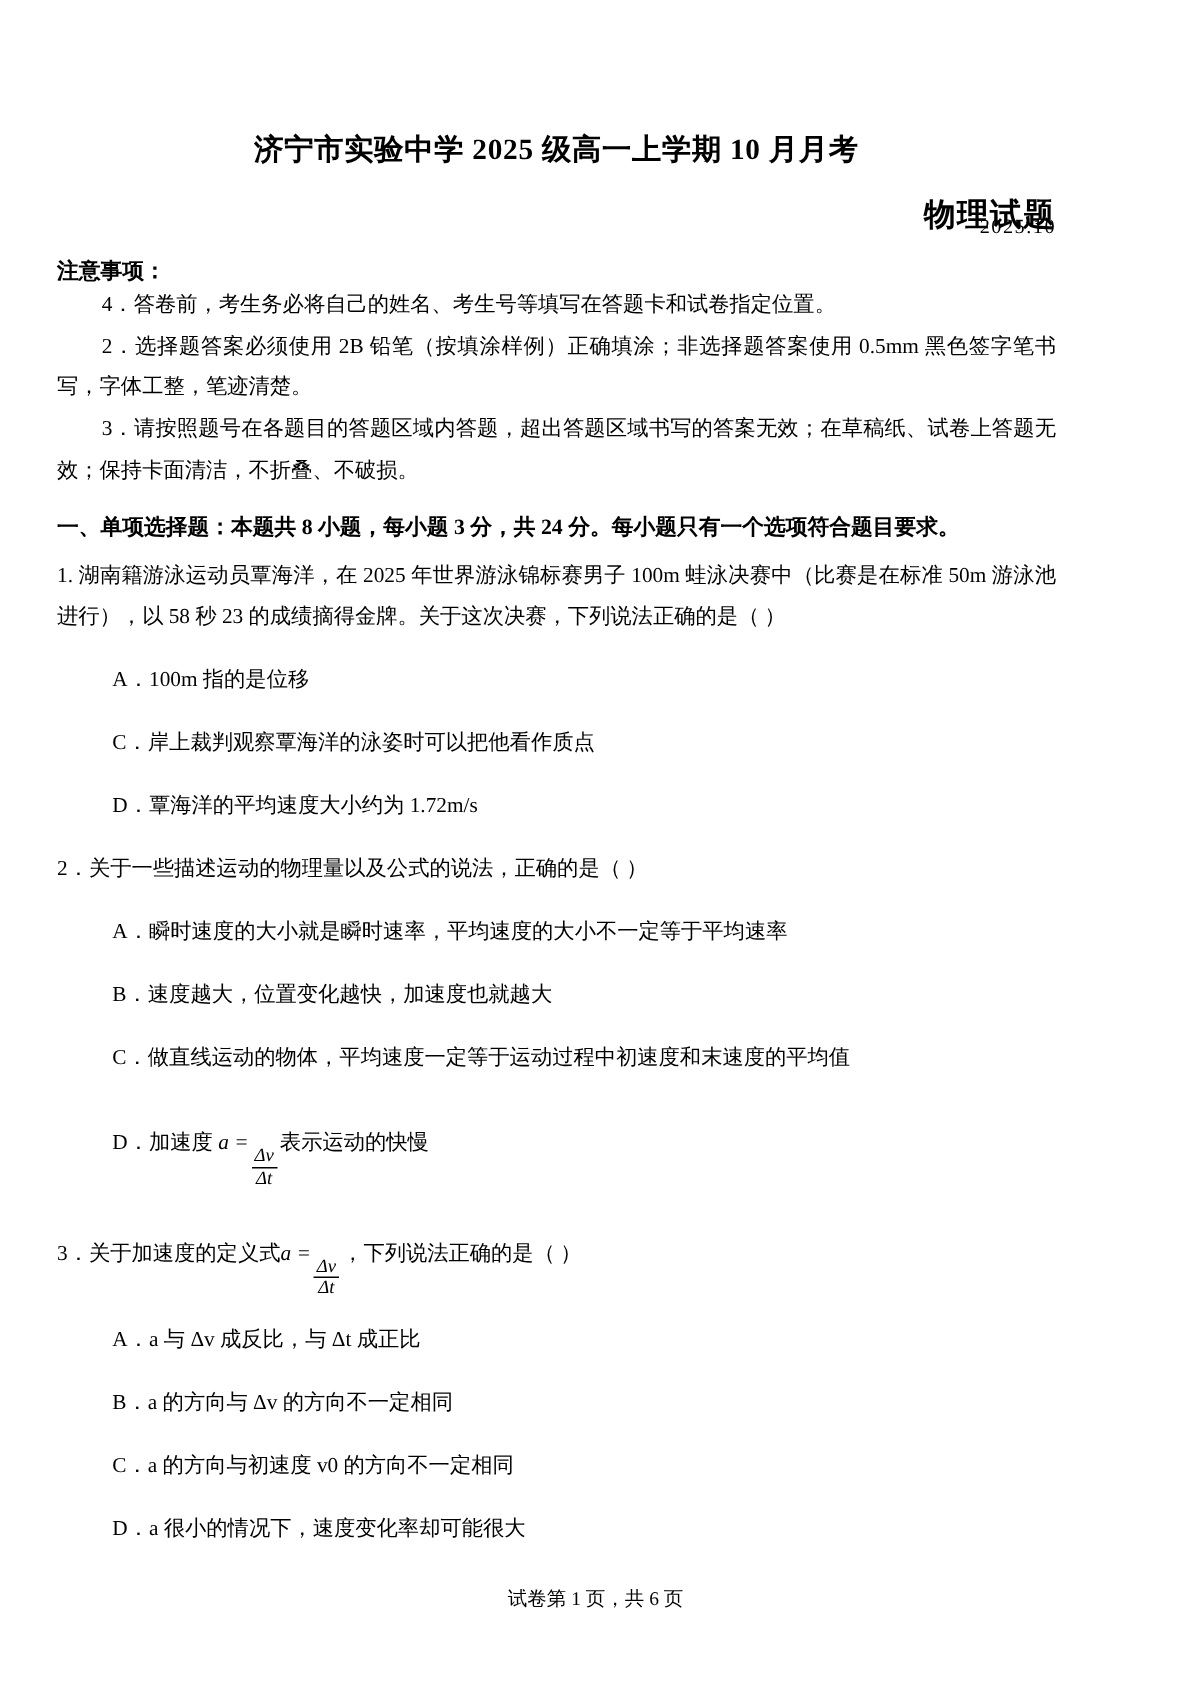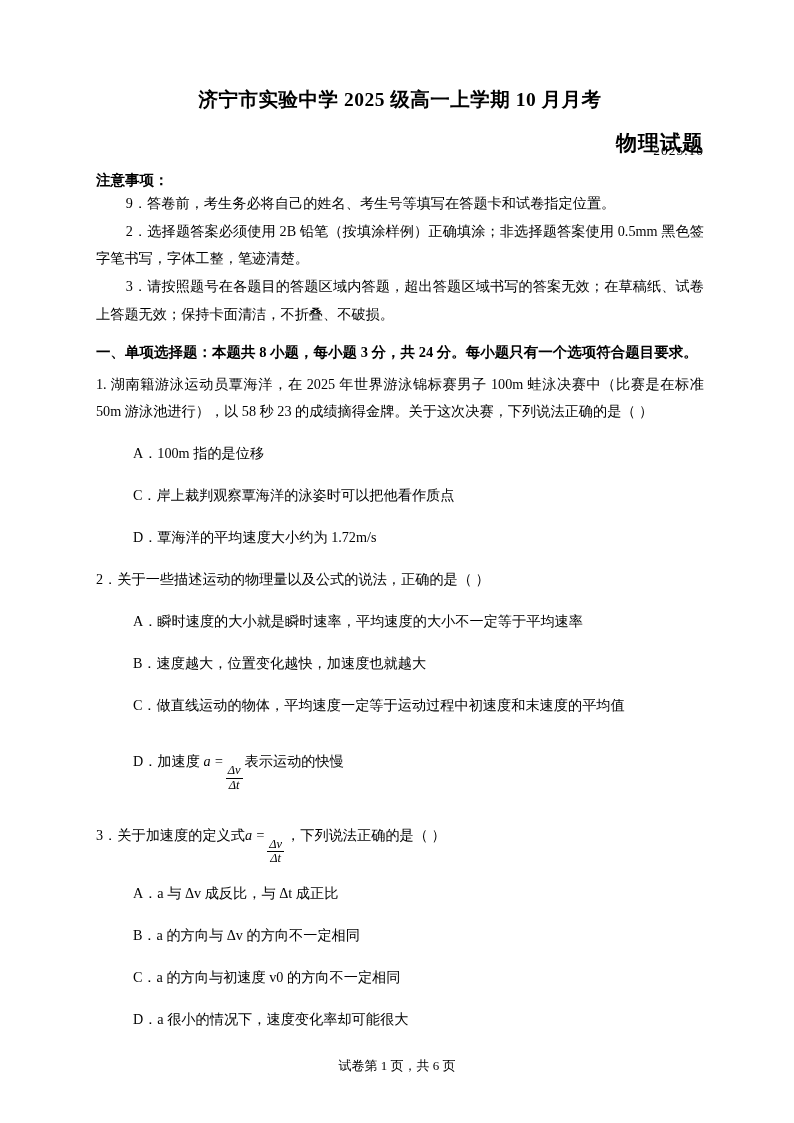--- a/index.html
+++ b/index.html
@@ -13,21 +13,21 @@
     font-family: "Liberation Serif", serif;
     color: #000000;
     position: relative;
     overflow: hidden;
   }
   .page {
     position: relative;
     width: 794px;
     height: 1123px;
     box-sizing: border-box;
-    padding: 72px 90px 40px 96px;
+    padding: 72px 90px 40px 38px;
   }
   .title-main {
     text-align: center;
     font-size: 19.5px;
     font-weight: bold;
     font-family: "Liberation Serif", serif;
     letter-spacing: 0.5px;
     margin-top: 14px;
   }
   .title-sub {
@@ -117,21 +117,21 @@
 
   <div class="title-main">济宁市实验中学 2025 级高一上学期 10 月月考</div>
 
   <div class="title-sub">
     <span>物理试题</span>
     <span class="date-stamp">2025.10</span>
   </div>
 
   <div class="notice-head">注意事项：</div>
 
-  <p class="para indent2">9．答卷前，考生务必将自己的姓名、考生号等填写在答题卡和试卷指定位置。</p>
+  <p class="para indent2">4．答卷前，考生务必将自己的姓名、考生号等填写在答题卡和试卷指定位置。</p>
   <p class="para indent2">2．选择题答案必须使用 2B 铅笔（按填涂样例）正确填涂；非选择题答案使用 0.5mm 黑色签字笔书写，字体工整，笔迹清楚。</p>
   <p class="para indent2">3．请按照题号在各题目的答题区域内答题，超出答题区域书写的答案无效；在草稿纸、试卷上答题无效；保持卡面清洁，不折叠、不破损。</p>
 
   <div class="section-head">
     <b>一、单项选择题：</b><b>本题共 8 小题，每小题 3 分，共 24 分。每小题只有一个选项符合题目要求。</b>
   </div>
 
   <p class="q">
     <span>1.</span>
     <span>湖南籍游泳运动员覃海洋，在 2025 年世界游泳锦标赛男子 100m 蛙泳决赛中（比赛是在标准 50m</span>

